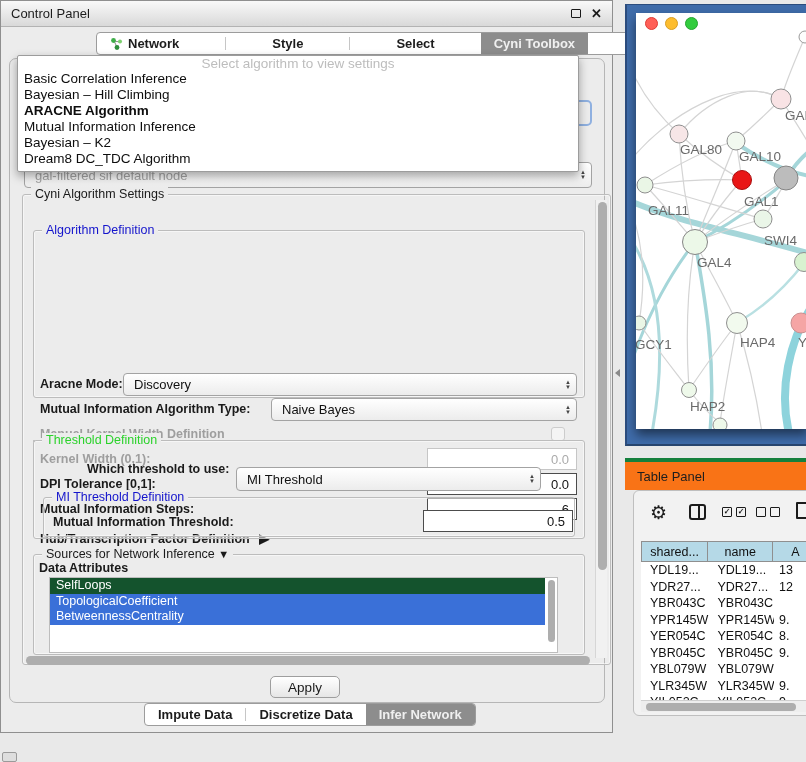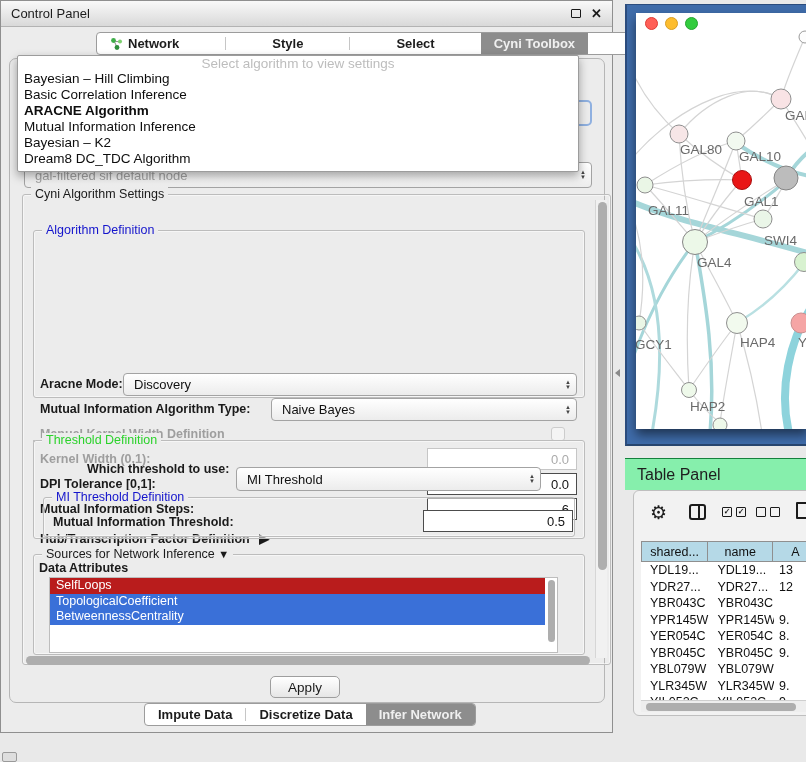--- a/index.html
+++ b/index.html
@@ -75,23 +75,23 @@
     background:#f4f4f4; border:1px solid #cccccc; }
 
   
   #net-frame { left:625px; top:4px; width:181px; height:442px; background:#3f6caa;
     border-left:2px solid #2c4d7e; border-top:1px solid #2c4d7e; border-bottom:2px solid #28466f; }
   #net-window { position:absolute; left:9px; top:8px; width:172px; height:416px;
     background:#ffffff; box-shadow:0 6px 10px rgba(0,0,0,.5); }
   .tl { position:absolute; top:4px; width:13px; height:13px; border-radius:50%; }
 
   
-  #tp-bar { left:625px; top:458px; width:181px; height:32px; background:#86efac;
-    border-top:1px solid #15803d; display:flex; align-items:center;
-    font-size:16px; color:#1e1e1e; padding-left:12px; }
+  #tp-bar { left:625px; top:458px; width:181px; height:32px; background:#f97316;
+    border-top:4px solid #15803d; display:flex; align-items:center;
+    font-size:13px; color:#1e1e1e; padding-left:12px; }
   #tp-card { left:633px; top:490px; width:200px; height:226px; background:#f2f2f2;
     border:1px solid #bfbfbf; border-radius:6px; }
   .tool { position:absolute; color:#1b1b1b; }
   #cols-icon { width:17px; height:16px; border:2px solid #1b1b1b; border-radius:3px; }
   #cols-icon::after { content:""; position:absolute; left:50%; top:0; width:2px; height:100%; background:#1b1b1b; }
   .cb-pair { display:flex; gap:4px; }
   .cb { width:10px; height:10px; border:1.5px solid #1b1b1b; border-radius:1px;
     font-size:8px; line-height:8px; text-align:center; font-weight:bold; color:#1b1b1b; }
   #doc-icon { width:14px; height:17px; border:2px solid #1b1b1b; border-radius:1px; }
 
@@ -244,21 +244,21 @@
         <span class="gb-title">
           <span>Sources for Network Inference</span>
           <span style="font-size:11px;">▼</span>
         </span>
       </div>
       <div class="lbl" style="left:16px; top:366px;">Data Attributes</div>
     </div>
 
     <div id="attr-list">
 
-    <div class="attr-item" style="background: #b91c1c; width: 495px;">SelfLoops</div>
+    <div class="attr-item" style="background: #14532d; width: 495px;">SelfLoops</div>
         <div class="attr-item" style="background: rgb(58, 112, 216); width: 495px;">TopologicalCoefficient</div>
         <div class="attr-item" style="background: rgb(58, 112, 216); width: 495px;">BetweennessCentrality</div>
         <div class="vthumb" style="right:2px; top:2px; width:7px; height:62px;"></div>
       </div>
 
     <div class="hthumb" style="left:16px; top:597px; width:564px; height:9px;"></div>
 
     <div class="button" style="left:260px; top:617px; width:70px; height:22px;">Apply</div>
   </div>
 
@@ -272,22 +272,22 @@
       </span>
       <span class="seg-item selected">
         <span>Infer Network</span>
       </span>
     </div>
 </div>
 
 <div class="abs" id="popup">
   <div id="popup-prompt">Select algorithm to view settings</div>
   <div id="popup-list">
+      <div class="popup-item">Basic Correlation Inference</div>
       <div class="popup-item">Bayesian – Hill Climbing</div>
-      <div class="popup-item">Basic Correlation Inference</div>
       <div class="popup-item bold">ARACNE Algorithm</div>
       <div class="popup-item">Mutual Information Inference</div>
       <div class="popup-item">Bayesian – K2</div>
       <div class="popup-item">Dream8 DC_TDC Algorithm</div>
     </div>
 </div>
 
 <div class="abs" id="net-frame">
   <div id="net-window">
     <svg id="net-svg" width="172" height="416" viewBox="0 0 172 416">

